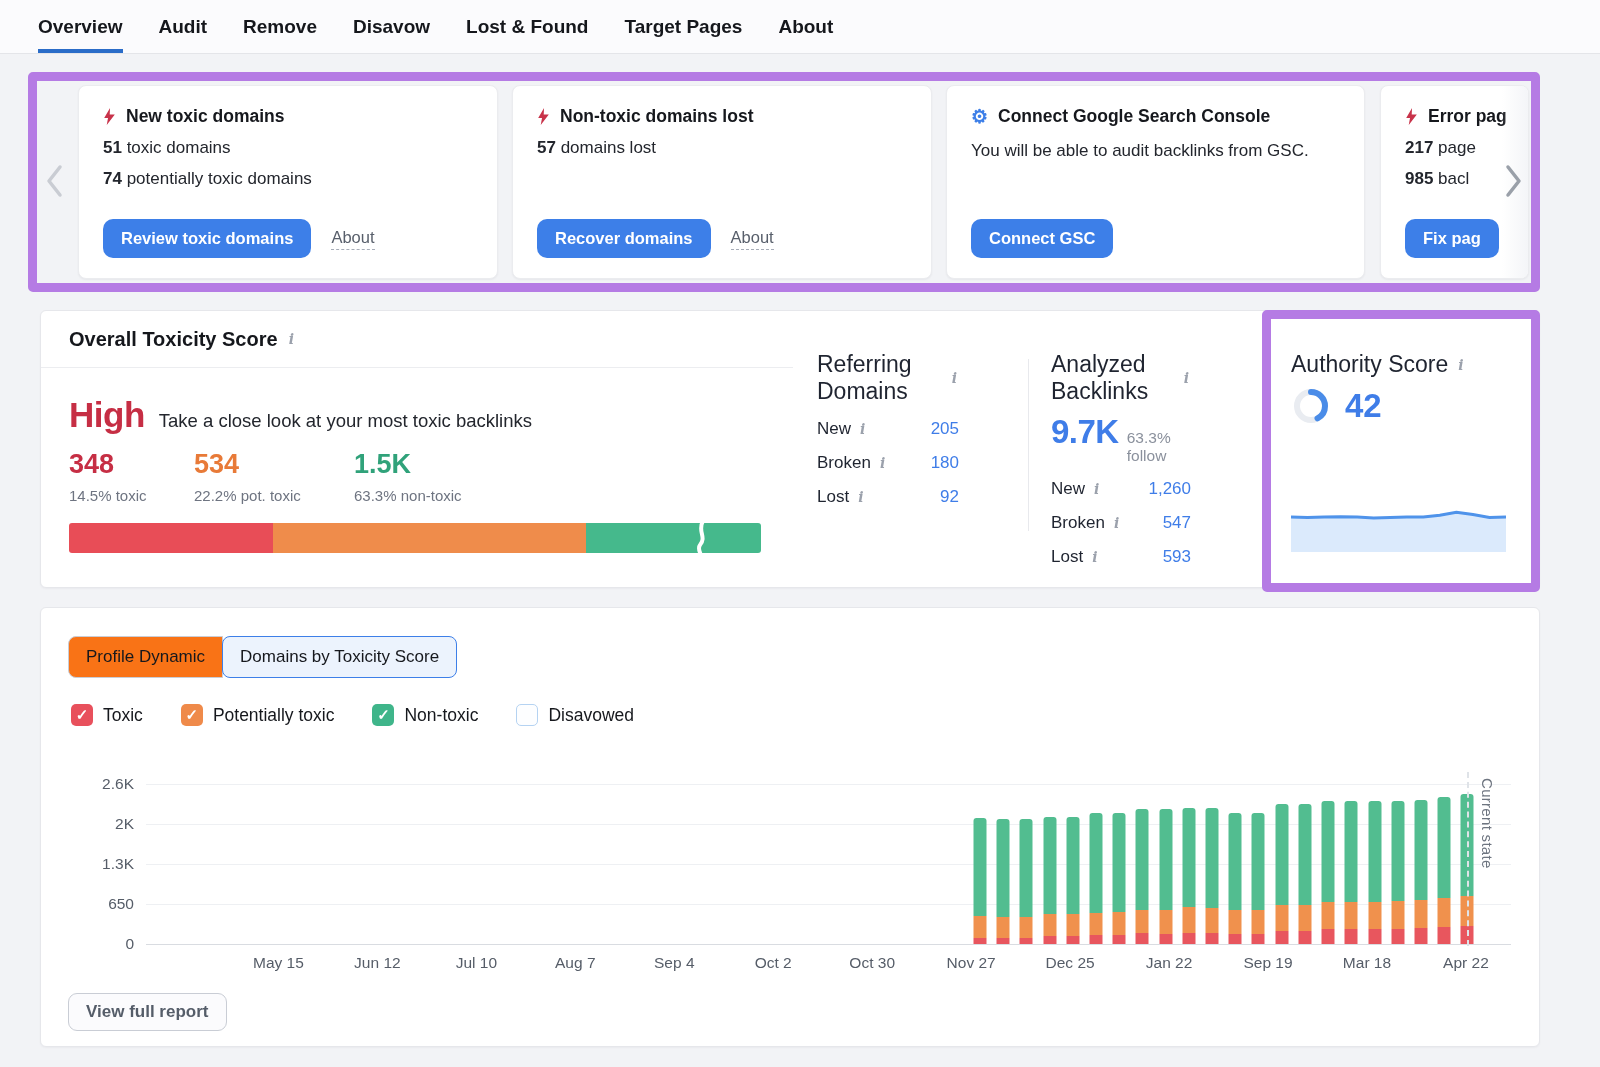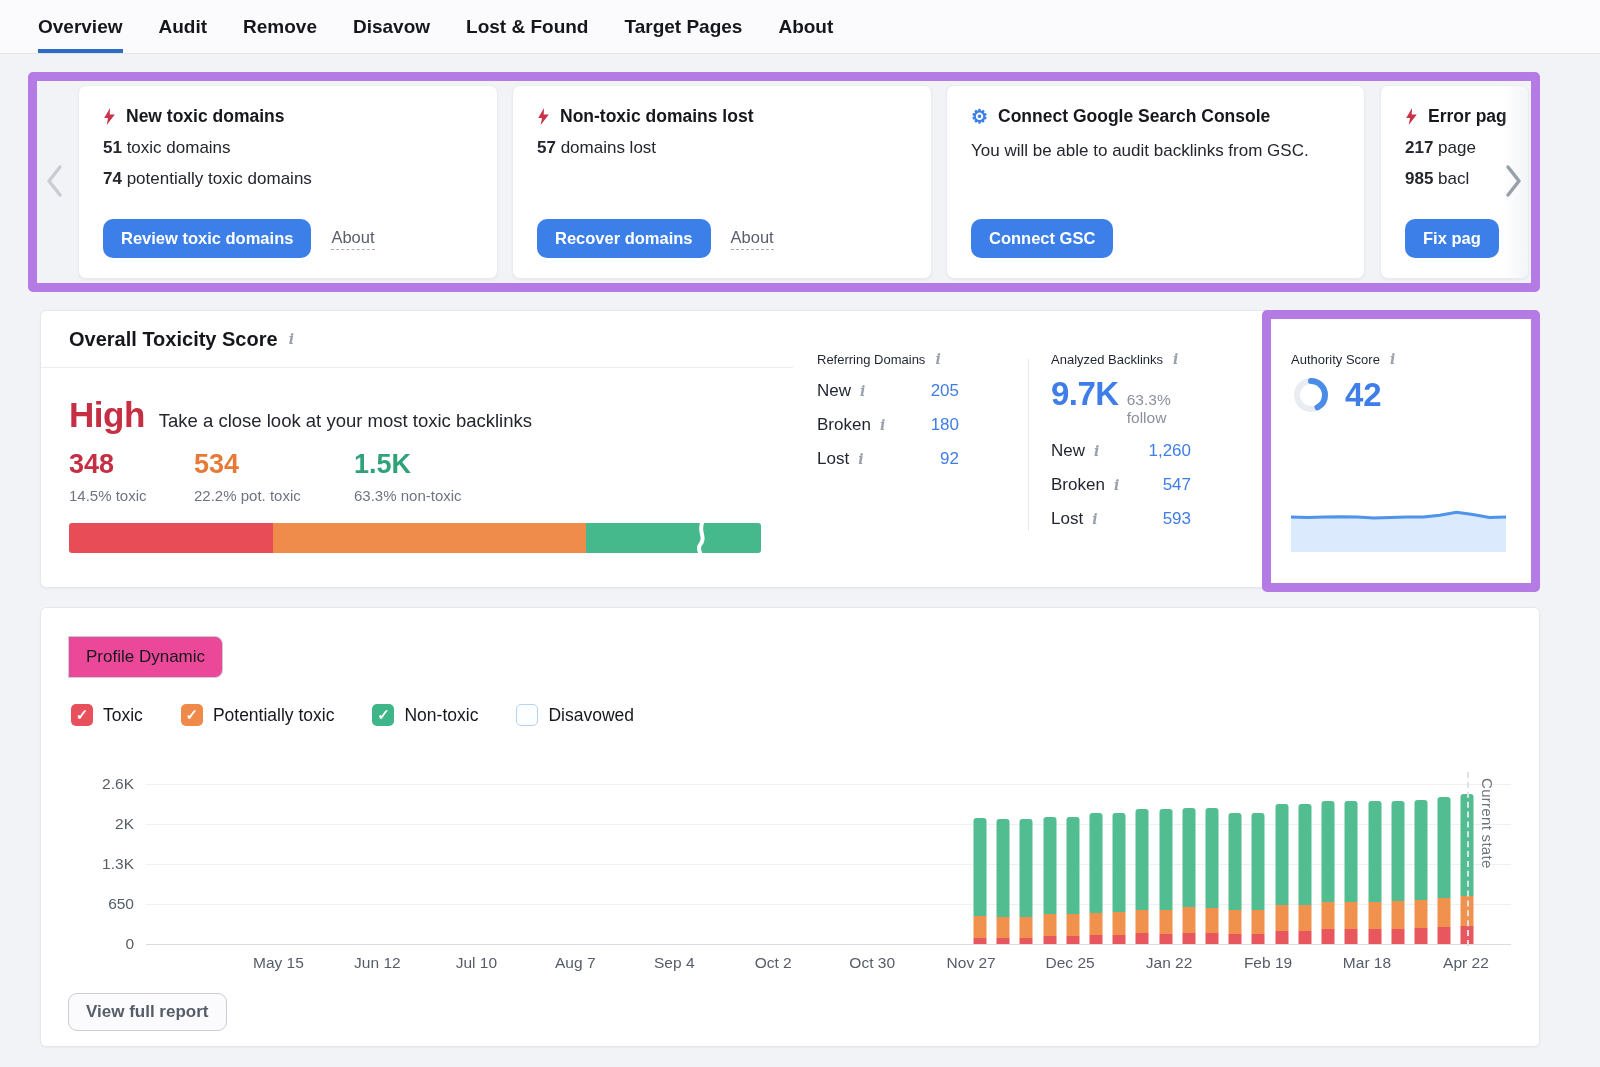--- a/index.html
+++ b/index.html
@@ -57,39 +57,39 @@
   .tox-bar { position:absolute; left:28px; top:212px; width:692px; height:30px; border-radius:3px;
              overflow:hidden; display:flex; }
   .tox-bar .seg-r { background:#e84d57; }
   .tox-bar .seg-o { background:#ef8c4b; }
   .tox-bar .seg-g { background:#45b98c; }
   .squiggle { position:absolute; left:652px; top:208px; width:16px; height:38px; z-index:2; }
 
   .vdiv { position:absolute; left:987px; top:48px; width:1px; height:172px; background:#e8e9ed; }
 
   .stat-col { position:absolute; top:40px; }
-  .stat-title { display:flex; align-items:center; gap:8px; font-size:13px; color:#1f2430; }
+  .stat-title { display:flex; align-items:center; gap:8px; font-size:23px; color:#1f2430; }
   .stat-total { margin-top:8px; display:flex; align-items:baseline; gap:8px; }
   .stat-total .big { font-size:33px; font-weight:700; color:#3f7de8; letter-spacing:-.5px; }
   .stat-total .follow { font-size:15.5px; color:#8a909c; }
   .stat-row { display:flex; align-items:center; margin-top:14px; font-size:17px; color:#1f2430; }
   .stat-row .lbl { display:flex; align-items:center; gap:7px; }
   .stat-row .val { margin-left:auto; color:#3f7de8; cursor:pointer; }
   .col1 { left:776px; width:142px; }
   .col2 { left:1010px; width:140px; }
   .col3 { left:1250px; width:215px; }
   .auth-score-row { margin-top:8px; display:flex; align-items:center; gap:14px; }
   .auth-score-row .score { font-size:33px; font-weight:700; color:#3f7de8; }
   .auth-spark { position:absolute; left:1250px; top:195px; width:215px; height:46px; }
 
   
   .chartcard { position:absolute; left:40px; top:607px; width:1500px; height:440px; background:#fff;
                border:1px solid #e6e7eb; border-radius:6px; box-shadow:0 1px 2px rgba(20,24,40,.04); }
   .seg-tabs { position:absolute; left:27px; top:28px; display:inline-flex; }
-  .seg-tab { font-size:17px; color:#16181d; background:#ec4899; border:1px solid #c9cdd6; padding:10px 17px;
+  .seg-tab { font-size:17px; color:#16181d; background:#f97316; border:1px solid #c9cdd6; padding:10px 17px;
              margin-left:-1px; cursor:pointer; white-space:nowrap; }
   .seg-tab:first-child { border-radius:8px 0 0 8px; margin-left:0; }
   .seg-tab:last-child { border-radius:0 8px 8px 0; }
   .seg-tab.sel { border:1.5px solid #3d7fe8; background:#ecf3fd; border-radius:8px; z-index:1; position:relative; }
 
   .legend { position:absolute; left:30px; top:96px; display:flex; gap:38px; align-items:center; }
   .leg-item { display:flex; align-items:center; gap:10px; cursor:pointer; font-size:17.5px; color:#16181d; }
   .leg-box { width:22px; height:22px; border-radius:5px; color:#fff; font-size:15px; font-weight:700;
              display:flex; align-items:center; justify-content:center; }
   .leg-box.checked::after { content:"✓"; }
@@ -299,20 +299,21 @@
         <path d="M0,46 L0.0,11.0 L16.5,11.6 L33.1,11.0 L49.6,10.7 L66.2,11.0 L82.7,11.9 L99.2,11.6 L115.8,11.0 L132.3,11.0 L148.8,9.2 L165.4,6.2 L181.9,8.6 L198.5,11.6 L215.0,11.0 L215,46 Z" fill="#dbeafc"></path>
         <polyline points="0.0,11.0 16.5,11.6 33.1,11.0 49.6,10.7 66.2,11.0 82.7,11.9 99.2,11.6 115.8,11.0 132.3,11.0 148.8,9.2 165.4,6.2 181.9,8.6 198.5,11.6 215.0,11.0" fill="none" stroke="#4f93ea" stroke-width="3"></polyline>
       </svg>
   </div>
 
   <div class="hl hl2"></div>
 
   <div class="chartcard">
     <div class="seg-tabs">
       <div class="seg-tab">Profile Dynamic</div>
+      <div class="seg-tab sel">Domains by Toxicity Score</div>
     </div>
 
     <div class="legend">
       <div class="leg-item">
         <span class="leg-box checked" style="background:#e8505c;"></span>
         <span>Toxic</span>
       </div>
       <div class="leg-item">
         <span class="leg-box checked" style="background:#ef8a4a;"></span>
         <span>Potentially toxic</span>
@@ -342,21 +343,21 @@
         <div class="xlab" style="left: 9.7%;">May 15</div>
         <div class="xlab" style="left: 16.95%;">Jun 12</div>
         <div class="xlab" style="left: 24.2%;">Jul 10</div>
         <div class="xlab" style="left: 31.45%;">Aug 7</div>
         <div class="xlab" style="left: 38.7%;">Sep 4</div>
         <div class="xlab" style="left: 45.95%;">Oct 2</div>
         <div class="xlab" style="left: 53.2%;">Oct 30</div>
         <div class="xlab" style="left: 60.45%;">Nov 27</div>
         <div class="xlab" style="left: 67.7%;">Dec 25</div>
         <div class="xlab" style="left: 74.95%;">Jan 22</div>
-        <div class="xlab" style="left: 82.2%;">Feb 19</div>
+        <div class="xlab" style="left: 82.2%;">Sep 19</div>
         <div class="xlab" style="left: 89.45%;">Mar 18</div>
         <div class="xlab" style="left: 96.7%;">Apr 22</div>
         <div class="bar" style="left: 61.1%; height: 126.154px;">
           <div class="seg" style="background: rgb(232, 86, 94); bottom: 0px; height: 5.53846px;"></div>
           <div class="seg" style="background: rgb(240, 145, 77); bottom: 5.53846px; height: 22.1538px;"></div>
           <div class="seg" style="background: rgb(82, 189, 144); bottom: 27.6923px; height: 98.4615px; border-radius: 3px 3px 0px 0px;"></div>
         </div>
         <div class="bar" style="left: 62.8%; height: 124.615px;">
           <div class="seg" style="background: rgb(232, 86, 94); bottom: 0px; height: 5.84615px;"></div>
           <div class="seg" style="background: rgb(240, 145, 77); bottom: 5.84615px; height: 21.5385px;"></div>

